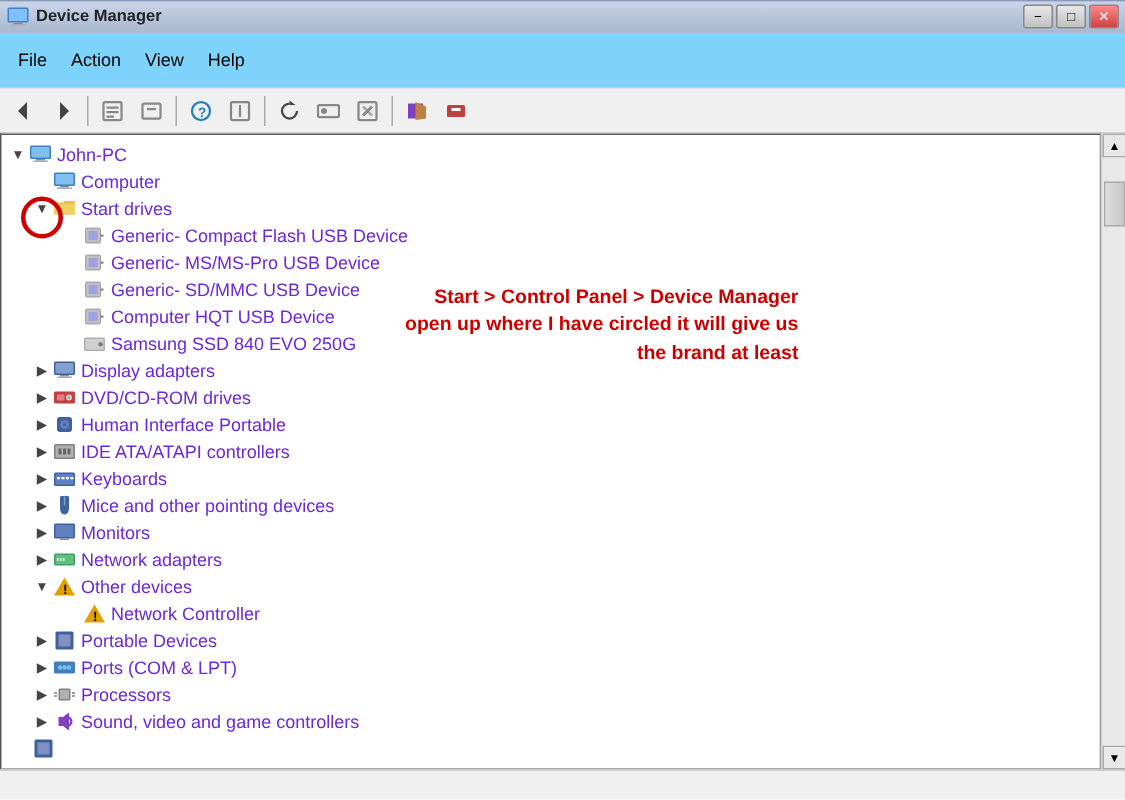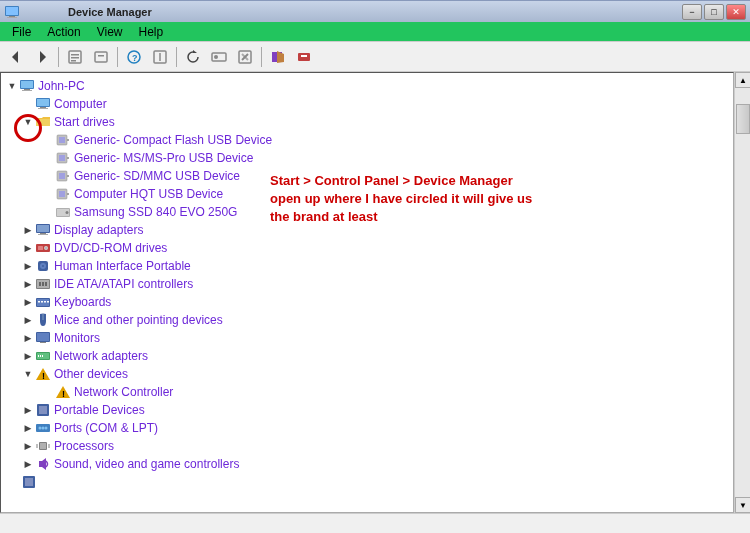--- a/index.html
+++ b/index.html
@@ -24,21 +24,20 @@
     }
     .title-bar-left {
       display: flex;
       align-items: center;
       gap: 4px;
     }
     .title-text {
       font-size: 11px;
       font-weight: bold;
       color: #222;
-      margin-left: 44px;
     }
     .title-buttons {
       display: flex;
       gap: 2px;
     }
     .title-btn {
       width: 20px;
       height: 16px;
       background: linear-gradient(to bottom, #e8e8e8, #c0c0c0);
       border: 1px solid #888;
@@ -46,22 +45,22 @@
       display: flex;
       align-items: center;
       justify-content: center;
       font-size: 9px;
       cursor: pointer;
     }
     .title-btn.close { background: linear-gradient(to bottom, #f88, #c44); color: white; }
 
     
     .menu-bar {
-      background: #22c55e;
-      height: 20px;
+      background: #7dd3fc;
+      height: 38px;
       display: flex;
       align-items: center;
       padding: 0 4px;
       border-bottom: 1px solid #ccc;
     }
     .menu-item {
       padding: 2px 8px;
       font-size: 12px;
       cursor: pointer;
       color: #000;
@@ -201,20 +200,21 @@
       position: absolute;
       top: 100px;
       left: 270px;
       color: #cc0000;
       font-size: 13px;
       font-weight: bold;
       line-height: 1.4;
       max-width: 300px;
       pointer-events: none;
       z-index: 10;
+      text-align: right;
     }
   </style>
 </head>
 <body>
 
 <div style="width:750px;height:533px;display:flex;flex-direction:column;">
 
   <div class="title-bar">
     <div class="title-bar-left">
 

